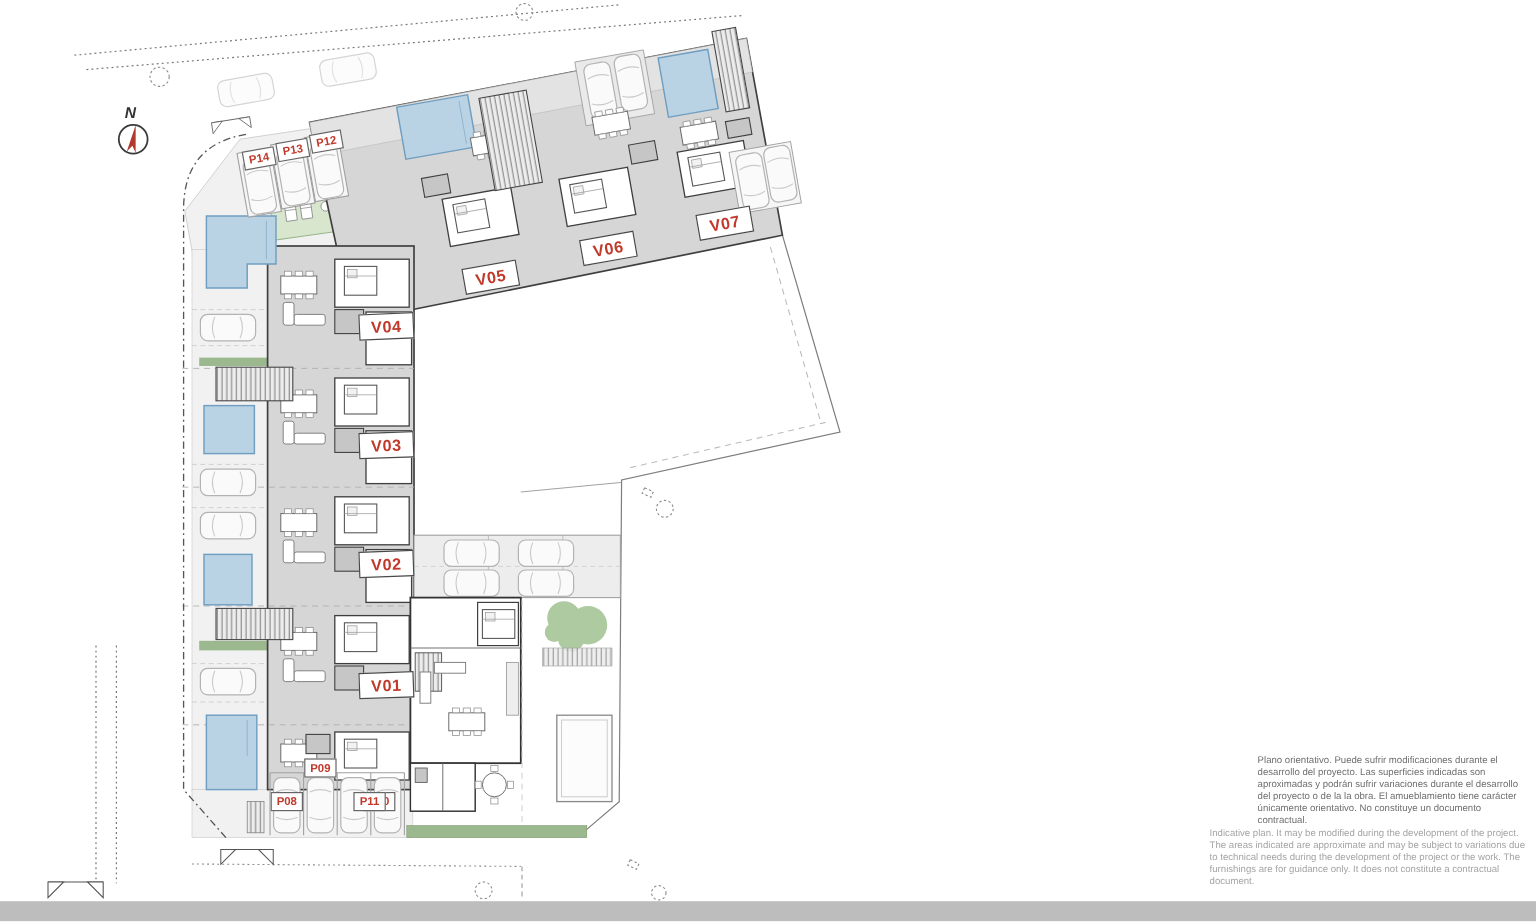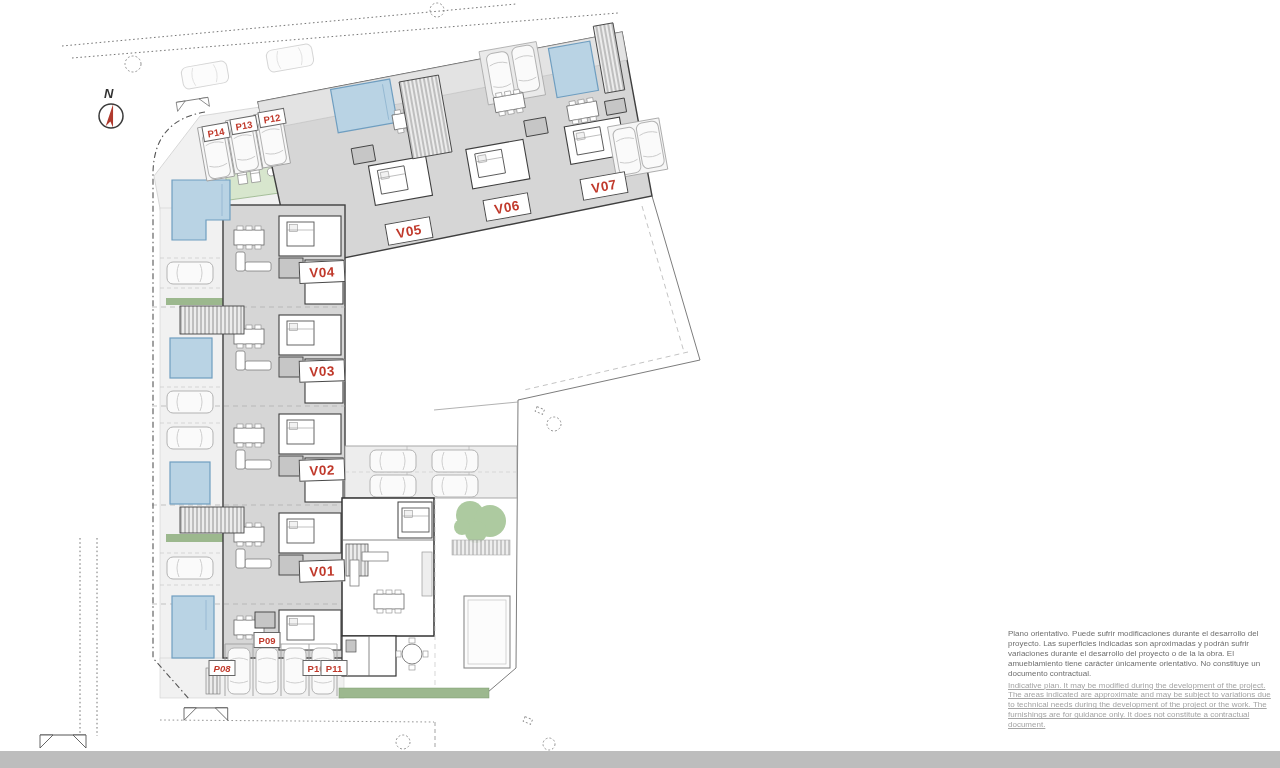--- a/index.html
+++ b/index.html
@@ -10,22 +10,22 @@
   .vlabel{position:absolute;width:46px;height:22px;background:#fff;border:1.5px solid #4a4a4a;
           color:#c0392b;font-weight:bold;font-size:13.5px;display:flex;align-items:center;
           justify-content:center;letter-spacing:.5px;box-sizing:border-box;}
   .plabel{position:absolute;width:27px;height:16px;background:#fff;border:1px solid #666;
           color:#c0392b;font-weight:bold;font-size:9.5px;display:flex;align-items:center;
           justify-content:center;box-sizing:border-box;}
   .north-n{position:absolute;left:104px;top:86px;color:#333;font-weight:bold;font-style:italic;
           font-size:13px;z-index:2;}
   .disclaimer{position:absolute;left:1008px;top:629px;width:263px;z-index:2;text-align:left;}
   .disclaimer p{margin:0 0 2px 0;font-size:8px;line-height:1.24;}
-  .disclaimer .es{color:#6e6e6e;}
-  .disclaimer .en{color:#a4a4a4;text-decoration:underline;}
+  .disclaimer .es{color:#6e6e6e;margin-left:40px;}
+  .disclaimer .en{color:#a4a4a4;}
 </style>
 </head>
 <body>
 
 <div id="stage">
 
 <svg id="plan-svg" width="1280" height="768" viewBox="0 0 1280 768">
   <defs>
     <pattern id="hatch" width="4" height="4" patternUnits="userSpaceOnUse">
       <rect width="4" height="4" fill="#ececec"></rect>
@@ -366,24 +366,24 @@
   <div class="north-n">N</div>
 
   <div class="vlabel" style="left:322px;top:571px;transform:translate(-50%,-50%) rotate(-2deg);">V01</div>
   <div class="vlabel" style="left:322px;top:470px;transform:translate(-50%,-50%) rotate(-2deg);">V02</div>
   <div class="vlabel" style="left:322px;top:371px;transform:translate(-50%,-50%) rotate(-2deg);">V03</div>
   <div class="vlabel" style="left:322px;top:272px;transform:translate(-50%,-50%) rotate(-2.5deg);">V04</div>
   <div class="vlabel" style="left:409px;top:231px;transform:translate(-50%,-50%) rotate(-10deg);">V05</div>
   <div class="vlabel" style="left:507px;top:207px;transform:translate(-50%,-50%) rotate(-10deg);">V06</div>
   <div class="vlabel" style="left:604px;top:186px;transform:translate(-50%,-50%) rotate(-10deg);">V07</div>
 
-  <div class="plabel" style="left:222px;top:668px;transform:translate(-50%,-50%);font-style:italic;">P08</div>
+  <div class="plabel" style="left:239px;top:668px;transform:translate(-50%,-50%);">P08</div>
   <div class="plabel" style="left:267px;top:640px;transform:translate(-50%,-50%);">P09</div>
   <div class="plabel" style="left:295px;top:668px;transform:translate(-50%,-50%);margin-left:21px;">P10</div>
-  <div class="plabel" style="left:334px;top:668px;transform:translate(-50%,-50%);">P11</div>
+  <div class="plabel" style="left:308px;top:668px;transform:translate(-50%,-50%);">P11</div>
   <div class="plabel" style="left:272px;top:118px;transform:translate(-50%,-50%) rotate(-10deg);">P12</div>
   <div class="plabel" style="left:244px;top:125px;transform:translate(-50%,-50%) rotate(-10deg);">P13</div>
   <div class="plabel" style="left:216px;top:132px;transform:translate(-50%,-50%) rotate(-10deg);">P14</div>
 </div>
 
 <div class="disclaimer">
   <p class="es">Plano orientativo. Puede sufrir modificaciones durante el desarrollo del proyecto. Las superficies indicadas son aproximadas y podrán sufrir variaciones durante el desarrollo del proyecto o de la la obra. El amueblamiento tiene carácter únicamente orientativo. No constituye un documento contractual.</p>
   <p class="en">Indicative plan. It may be modified during the development of the project. The areas indicated are approximate and may be subject to variations due to technical needs during the development of the project or the work. The furnishings are for guidance only. It does not constitute a contractual document.</p>
 </div>
 

